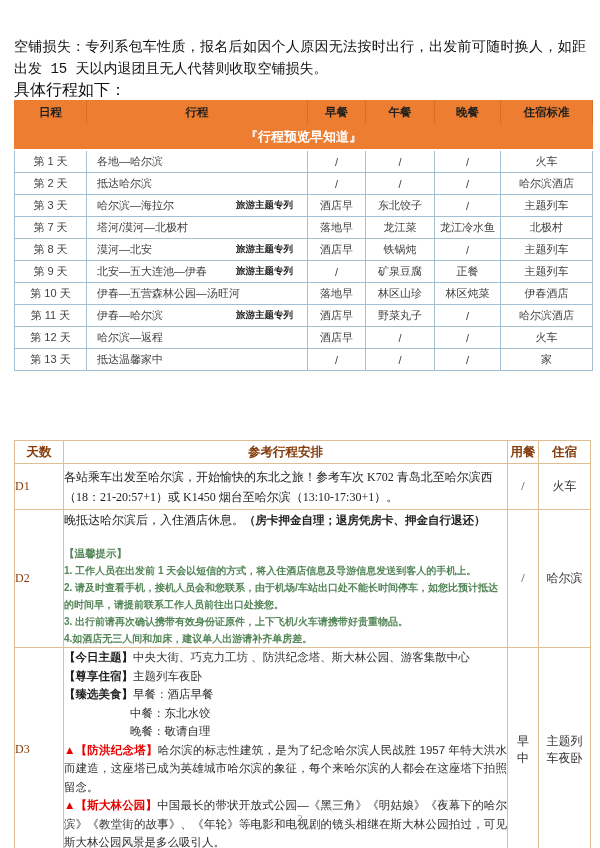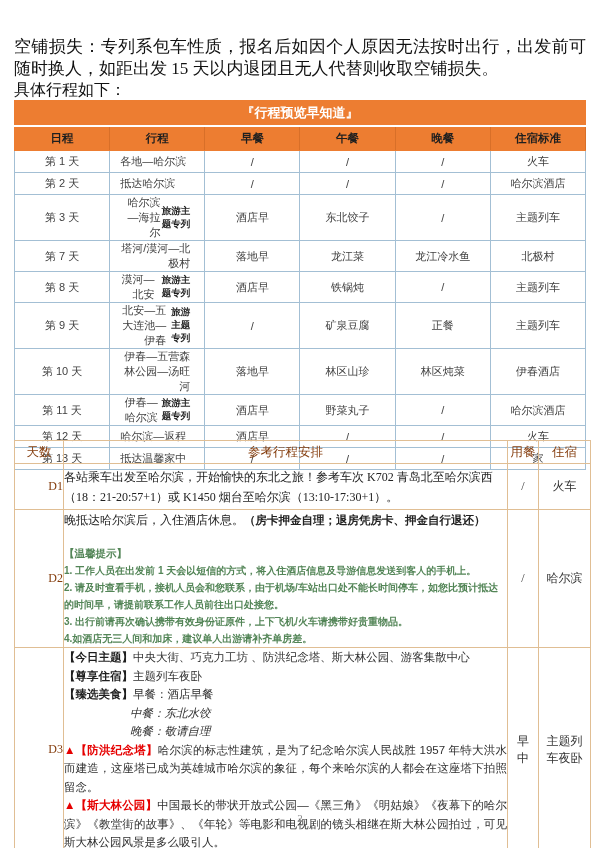--- a/index.html
+++ b/index.html
@@ -1,21 +1,21 @@
 <!DOCTYPE html>
 <html><head>
 <meta charset="utf-8">
 <style>
   html,body{margin:0;padding:0;background:#ffffff;}
   body{width:600px;height:848px;font-family:"Liberation Sans",sans-serif;color:#1a1a1a;}
   .page{position:relative;width:600px;height:848px;background:#fff;overflow:hidden;}
 
   .intro{position:absolute;left:14px;top:36px;width:572px;
-         font-family:Liberation Serif, serif;
-         font-size:17px;line-height:22px;color:#111;text-align:justify;}
+         font-family:Liberation Mono, monospace;
+         font-size:14px;line-height:22px;color:#111;text-align:justify;}
   .subtitle{position:absolute;left:14px;top:80px;width:572px;
             font-family:"Liberation Serif","DejaVu Serif",serif;
             font-size:16px;color:#111;}
 
   
   table.overview{position:absolute;left:14px;top:100px;width:572px;
                  border-collapse:collapse;table-layout:fixed;
                  font-size:11px;color:#3f3f3f;}
   table.overview td,table.overview th{border:1px solid #A3BFD4;height:21px;padding:0;}
   table.overview .title-cell{background:#ED7D31;color:#ffffff;font-weight:bold;
@@ -28,64 +28,64 @@
   table.overview td.route{text-align:right;}
   .route-wrap{display:flex;align-items:center;padding:0 14px 0 10px;}
   .route-wrap .tag{margin-left:auto;font-weight:bold;font-size:9.5px;color:#1f1f1f;}
 
   
   table.detail{position:absolute;left:14px;top:440px;width:572px;
                border-collapse:collapse;table-layout:fixed;
                font-size:11px;color:#333;}
   table.detail td,table.detail th{border:1px solid #E0BE94;padding:0;vertical-align:middle;}
   table.detail th{height:22px;font-family:"Liberation Serif","DejaVu Serif",serif;
-                  font-weight:normal;font-size:12.5px;color:#843C0C;text-align:center;}
-  td.daycell{text-align:right;font-family:"Liberation Serif","DejaVu Serif",serif;
+                  font-weight:bold;font-size:12.5px;color:#843C0C;text-align:center;}
+  td.daycell{text-align:left;font-family:"Liberation Serif","DejaVu Serif",serif;
              font-size:12px;color:#843C0C;}
   td.mealcell,td.staycell{text-align:center;
              font-family:"Liberation Serif","DejaVu Serif",serif;
              font-size:12px;color:#333;}
   td.plancell{padding:5px 8px;vertical-align:middle;}
   .serifline{font-family:"Liberation Serif","DejaVu Serif",serif;
              font-size:12px;line-height:20px;color:#222;}
   .boldsans{font-family:"Liberation Sans",sans-serif;font-weight:bold;font-size:11.5px;}
   .green{color:#538557;font-weight:bold;}
   .tipstitle{font-size:10.5px;line-height:18px;margin-top:14px;}
   .tip{font-size:10px;line-height:17px;}
   .d3line{font-size:11.5px;line-height:18.5px;color:#2f2f2f;}
   .d3line .lbl{font-weight:bold;color:#1f1f1f;}
-  .indent{padding-left:66px;font-style:italic;}
+  .indent{padding-left:66px;}
   .spot{font-size:11.5px;line-height:18.5px;color:#2f2f2f;text-align:justify;}
   .red{color:#E60000;font-weight:bold;}
 
   .pagenum{position:absolute;left:0;top:812px;width:600px;text-align:center;
            font-family:"Liberation Serif","DejaVu Serif",serif;
            font-size:11px;color:#888;}
 </style>
 </head>
 <body>
 
 <div class="page">
 
   <div class="intro">空铺损失：专列系包车性质，报名后如因个人原因无法按时出行，出发前可随时换人，如距出发 15 天以内退团且无人代替则收取空铺损失。</div>
   <div class="subtitle">具体行程如下：</div>
 
   <table class="overview">
     <tbody>
-      <tr>
-        <td class="title-cell" colspan="6">『行程预览早知道』</td>
-      </tr>
       <tr>
         <th style="width:71px">日程</th>
         <th style="width:220px">行程</th>
         <th style="width:57px">早餐</th>
         <th style="width:68px">午餐</th>
         <th style="width:65px">晚餐</th>
         <th style="width:91px">住宿标准</th>
       </tr>
+      <tr>
+        <td class="title-cell" colspan="6">『行程预览早知道』</td>
+      </tr>
     </tbody>
     <tbody>
         <tr>
           <td class="c">第 1 天</td>
           <td class="route">
             <div class="route-wrap">
               <span>各地—哈尔滨</span>
             </div>
           </td>
           <td class="c">/</td>

